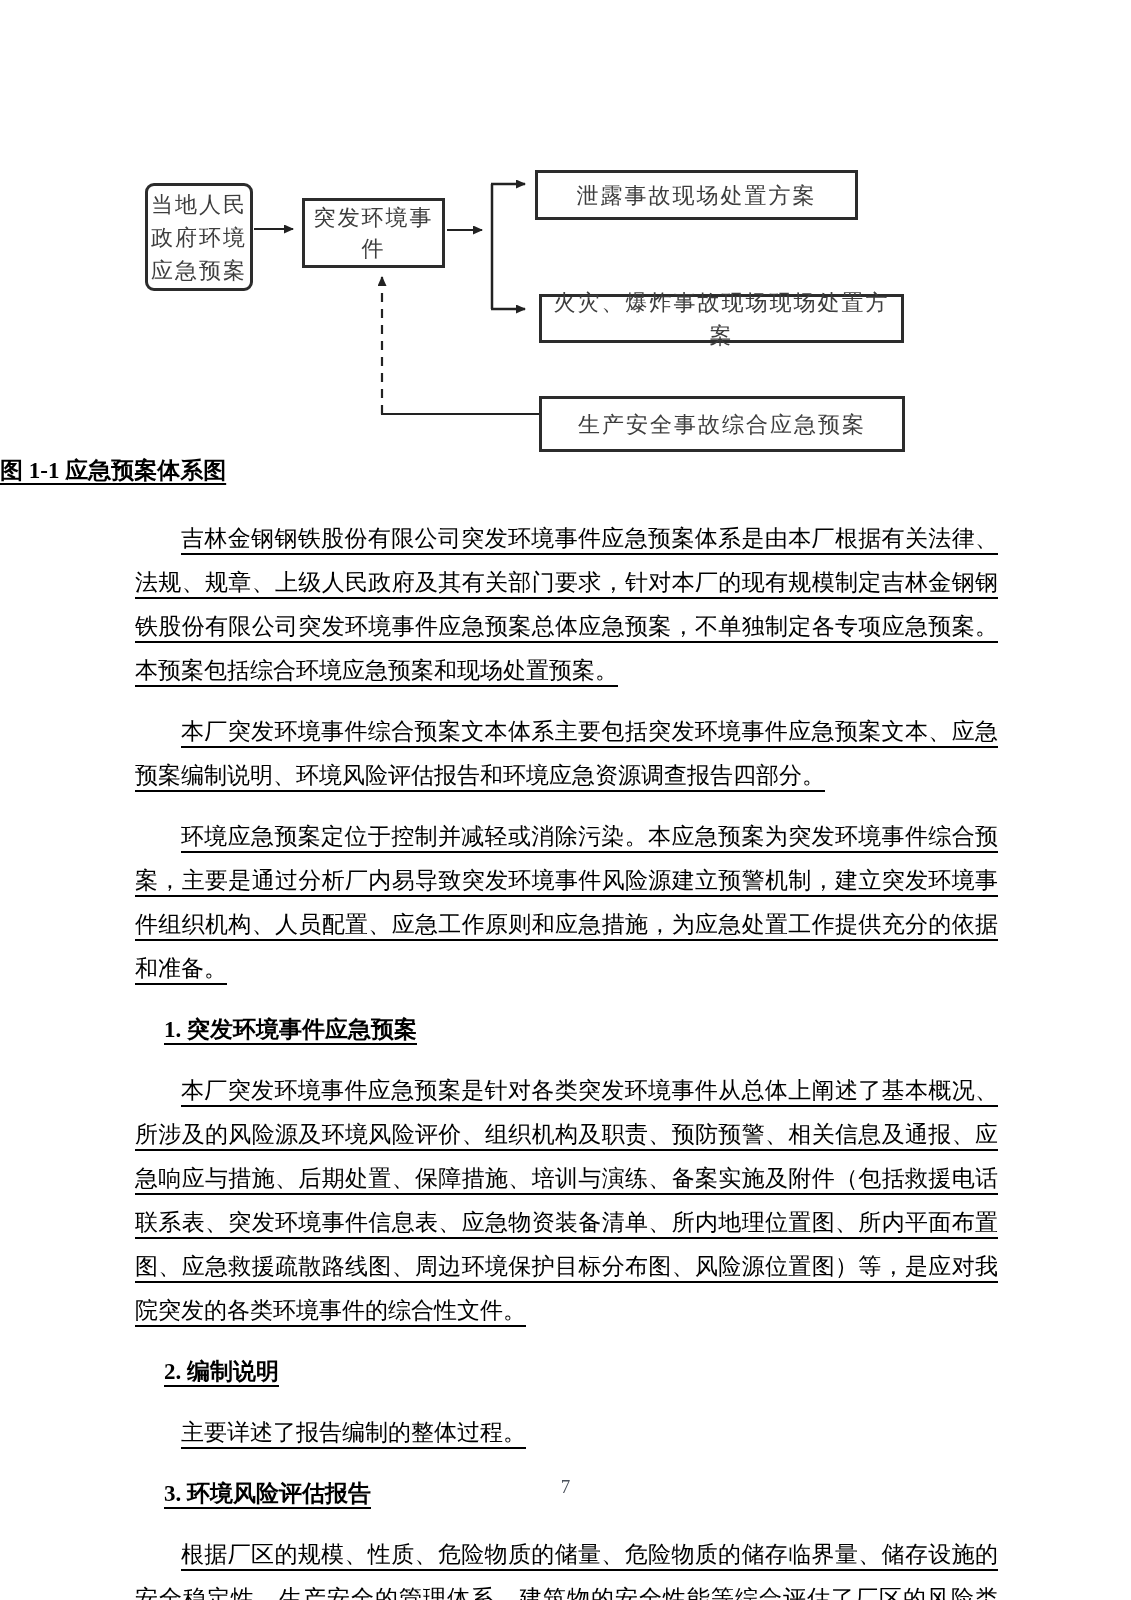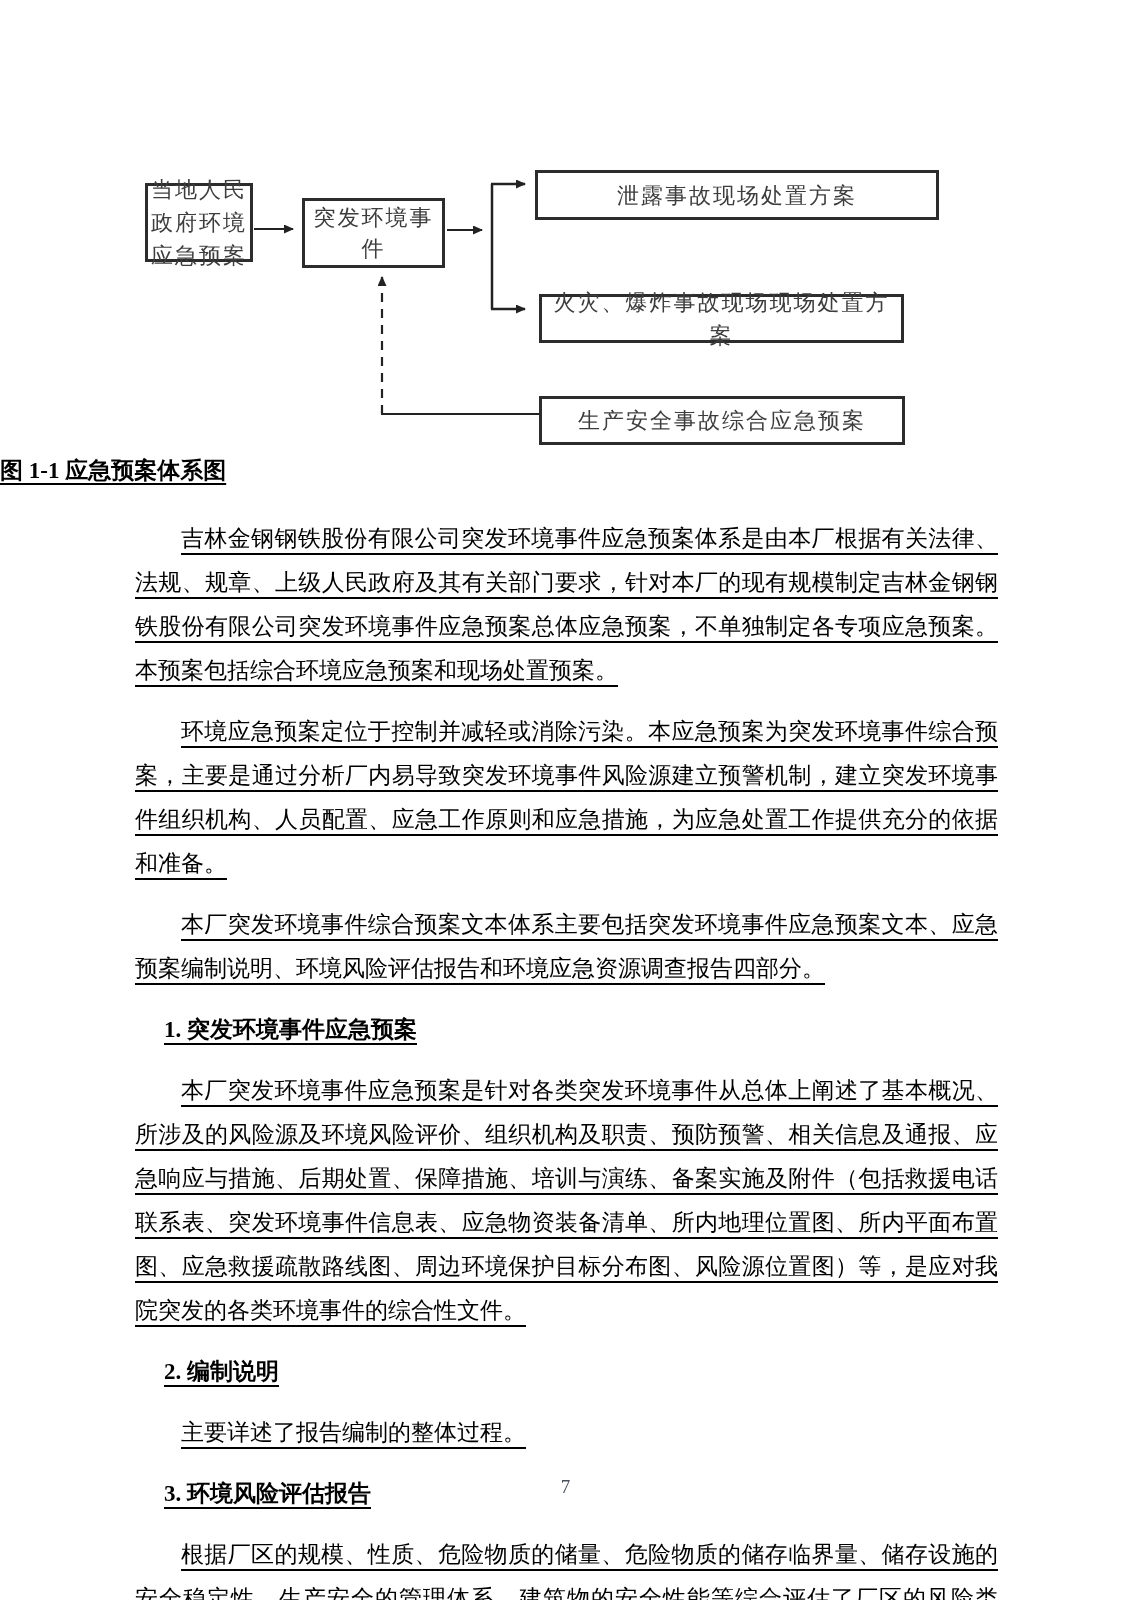--- a/index.html
+++ b/index.html
@@ -23,25 +23,25 @@
     flex-direction:column;
     align-items:center;
     justify-content:center;
     font-size:22px;
     line-height:33px;
     color:#3d3d3d;
     letter-spacing:2px;
     text-align:center;
     background:#fff;
   }
-  .box-localgov{left:145px;top:183px;width:108px;height:79px;}
+  .box-localgov{left:145px;top:183px;width:108px;height:108px;border-radius:9px;}
   .box-comprehensive{left:302px;top:198px;width:143px;height:70px;line-height:31px;}
-  .box-leak{left:535px;top:170px;width:404px;height:50px;font-family:Liberation Serif, serif;}
+  .box-leak{left:535px;top:170px;width:323px;height:50px;font-family:Liberation Serif, serif;}
   .box-fire{left:539px;top:294px;width:365px;height:49px;}
-  .box-production{left:539px;top:396px;width:366px;height:49px;}
+  .box-production{left:539px;top:396px;width:366px;height:56px;}
   
   .caption{
     position:absolute;
     left:0;top:455px;width:1131px;
     text-align:left;
     font-size:23px;
     font-weight:bold;
     text-decoration:underline;
     text-decoration-thickness:2px;
     text-underline-offset:5px;
@@ -129,22 +129,22 @@
 
     <div class="dbox box-production">
       <div>生产安全事故综合应急预案</div>
     </div>
   </div>
 
   <div class="caption">图 1-1  应急预案体系图</div>
 
   <div class="textcol">
     <p class="para">吉林金钢钢铁股份有限公司突发环境事件应急预案体系是由本厂根据有关法律、法规、规章、上级人民政府及其有关部门要求，针对本厂的现有规模制定吉林金钢钢铁股份有限公司突发环境事件应急预案总体应急预案，不单独制定各专项应急预案。本预案包括综合环境应急预案和现场处置预案。</p>
+    <p class="para">本厂突发环境事件综合预案文本体系主要包括突发环境事件应急预案文本、应急预案编制说明、环境风险评估报告和环境应急资源调查报告四部分。</p>
     <p class="para">环境应急预案定位于控制并减轻或消除污染。本应急预案为突发环境事件综合预案，主要是通过分析厂内易导致突发环境事件风险源建立预警机制，建立突发环境事件组织机构、人员配置、应急工作原则和应急措施，为应急处置工作提供充分的依据和准备。</p>
-    <p class="para">本厂突发环境事件综合预案文本体系主要包括突发环境事件应急预案文本、应急预案编制说明、环境风险评估报告和环境应急资源调查报告四部分。</p>
     <p class="heading">1. 突发环境事件应急预案</p>
     <p class="para">本厂突发环境事件应急预案是针对各类突发环境事件从总体上阐述了基本概况、所涉及的风险源及环境风险评价、组织机构及职责、预防预警、相关信息及通报、应急响应与措施、后期处置、保障措施、培训与演练、备案实施及附件（包括救援电话联系表、突发环境事件信息表、应急物资装备清单、所内地理位置图、所内平面布置图、应急救援疏散路线图、周边环境保护目标分布图、风险源位置图）等，是应对我院突发的各类环境事件的综合性文件。</p>
     <p class="heading">2. 编制说明</p>
     <p class="para">主要详述了报告编制的整体过程。</p>
     <p class="heading">3. 环境风险评估报告</p>
     <p class="para">根据厂区的规模、性质、危险物质的储量、危险物质的储存临界量、储存设施的安全稳定性、生产安全的管理体系、建筑物的安全性能等综合评估了厂区的风险类型。</p>
   </div>
 
   <div class="page-number">7</div>
 

